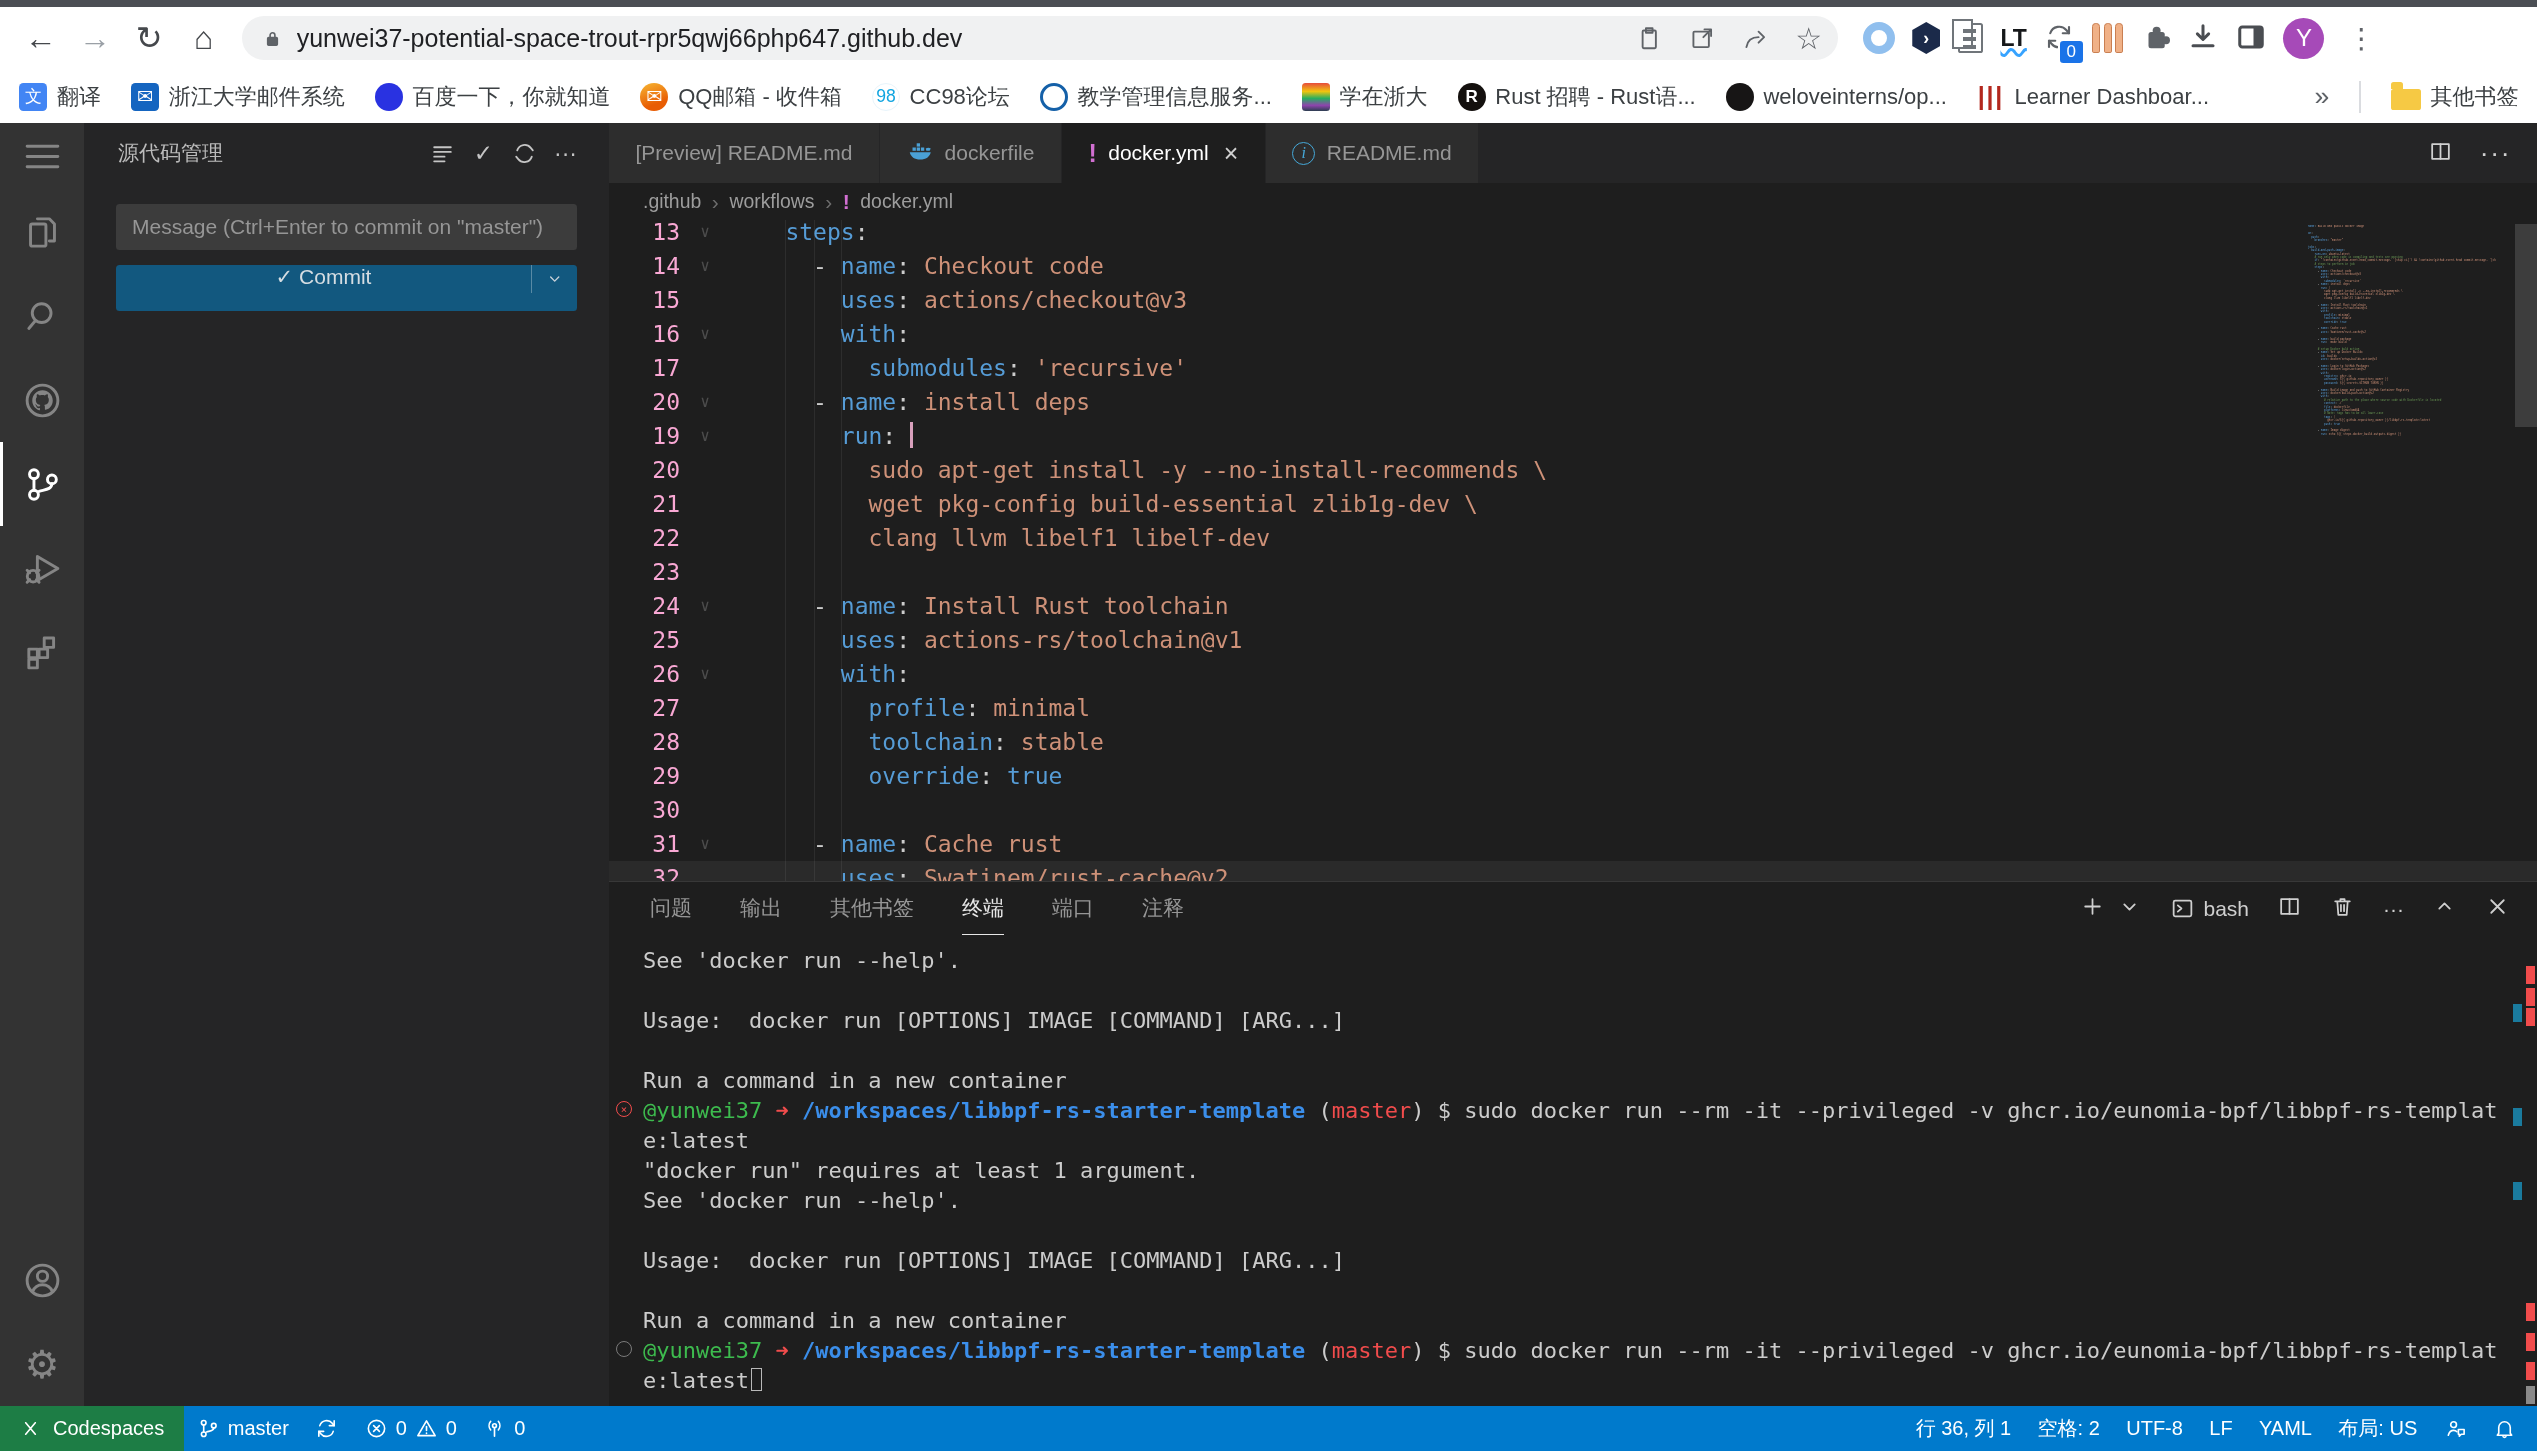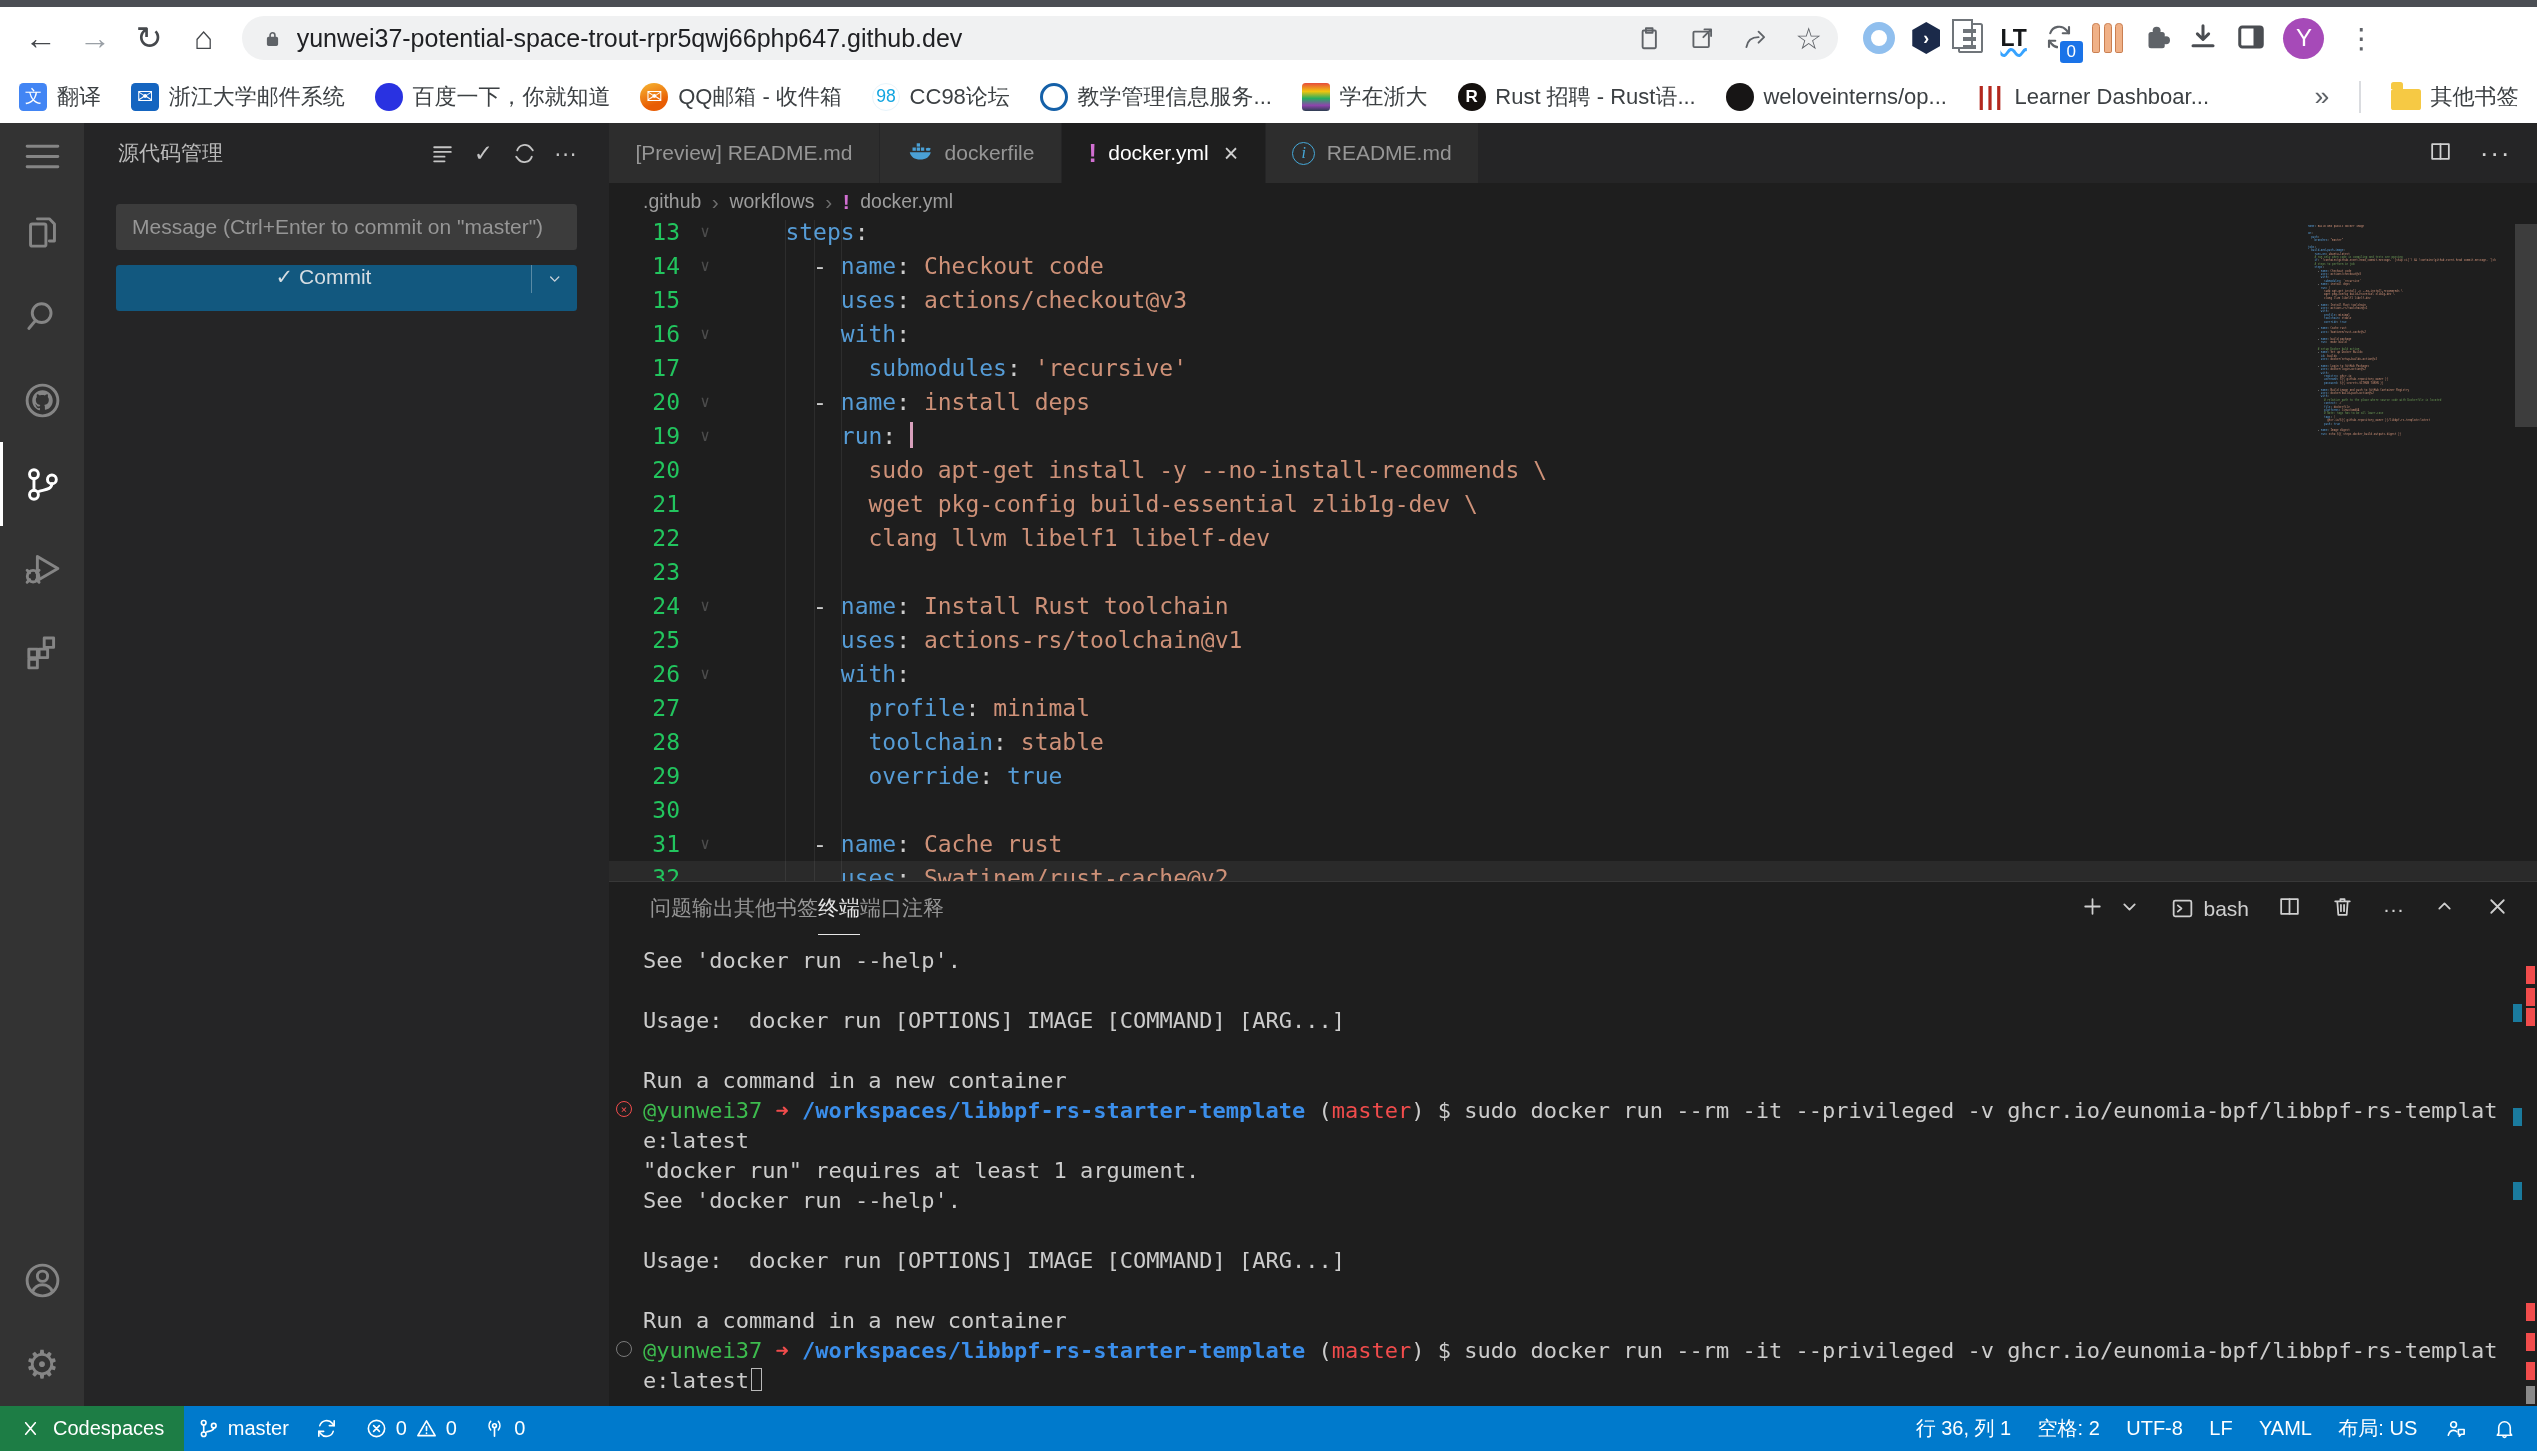--- a/index.html
+++ b/index.html
@@ -79,21 +79,21 @@
   .tab-actions svg{width:25px;height:25px}
   .tab-actions .dots{font-size:26.5px;letter-spacing:1.8px}
   .crumbs{height:37px;display:flex;align-items:center;padding-left:34px;font-size:19.4px;color:#9d9d9d;background:#1e1e1e;gap:10.6px;white-space:nowrap}
   .crumbs .sep{color:#6e6e6e;font-size:21px}
   .crumbs .bang{color:#d16fd1;font-weight:bold;font-size:21px}
 
   .editor{flex:1;position:relative;overflow:hidden;background:#1e1e1e}
   .code{position:absolute;top:-5.3px;left:0;right:0;font:23px/34px "DejaVu Sans Mono",monospace}
   .cl{display:flex;height:34px;white-space:pre;position:relative}
   .cl.hl{background:rgba(255,255,255,.055)}
-  .ln{width:71px;text-align:right;color:#22c55e;flex:0 0 auto}
+  .ln{width:71px;text-align:right;color:#f9a8d4;flex:0 0 auto}
   .fold{width:50px;text-align:center;color:#4c4c4c;font-size:16px;flex:0 0 auto}
   .ct{flex:1}
   .cursor{display:inline-block;width:2.6px;height:26.5px;background:#d8a0bc;vertical-align:-4.4px}
   .guide{position:absolute;top:0;bottom:0;width:0.9px;background:rgba(255,255,255,.07)}
   .minimap{position:absolute;top:5.3px;right:25px;width:205px;height:617px;overflow:hidden}
   .mm{font:8px/10.2px "DejaVu Sans Mono",monospace;transform:scale(.3333);transform-origin:0 0;width:614px;white-space:pre;color:#858585}
   .vsb{position:absolute;right:0;top:4.4px;width:23px;height:203px;background:rgba(121,121,121,.35)}
 
   .panel{height:525px;border-top:0.9px solid #383838;display:flex;flex-direction:column;background:#1e1e1e;position:relative}
   .ptabs{height:53px;display:flex;align-items:center;padding-left:41px;gap:48px;font-size:21px;color:#969696}
@@ -400,21 +400,21 @@
             <div class="cl hl"><div class="ln">32</div><div class="fold"></div><div class="ct"><span style="color: rgb(204, 204, 204);">        </span><span style="color: rgb(86, 156, 214);">uses</span><span style="color: rgb(204, 204, 204);">:</span><span style="color: rgb(206, 145, 120);"> Swatinem/rust-cache@v2</span></div></div>
           </div>
         <div class="minimap">
             <div class="mm"><div><span style="color: rgb(86, 156, 214);">name</span><span style="color: rgb(204, 204, 204);">:</span><span style="color: rgb(206, 145, 120);"> Build and public docker image</span></div><div>&nbsp;</div><div><span style="color: rgb(86, 156, 214);">on</span><span style="color: rgb(204, 204, 204);">:</span></div><div><span style="color: rgb(204, 204, 204);">  </span><span style="color: rgb(86, 156, 214);">push</span><span style="color: rgb(204, 204, 204);">:</span></div><div><span style="color: rgb(204, 204, 204);">    </span><span style="color: rgb(86, 156, 214);">branches</span><span style="color: rgb(204, 204, 204);">:</span><span style="color: rgb(206, 145, 120);"> "master"</span></div><div>&nbsp;</div><div><span style="color: rgb(86, 156, 214);">jobs</span><span style="color: rgb(204, 204, 204);">:</span></div><div><span style="color: rgb(204, 204, 204);">  </span><span style="color: rgb(86, 156, 214);">build-and-push-image</span><span style="color: rgb(204, 204, 204);">:</span></div><div><span style="color: rgb(204, 204, 204);">    </span><span style="color: rgb(86, 156, 214);">runs-on</span><span style="color: rgb(204, 204, 204);">:</span><span style="color: rgb(206, 145, 120);"> ubuntu-latest</span></div><div><span style="color: rgb(106, 153, 85);">    # run only when code is compiling and tests are passing</span></div><div><span style="color: rgb(204, 204, 204);">    </span><span style="color: rgb(86, 156, 214);">if</span><span style="color: rgb(204, 204, 204);">:</span><span style="color: rgb(206, 145, 120);"> "!contains(github.event.head_commit.message, '[skip ci]') &amp;&amp; !contains(github.event.head_commit.message, '[sk</span></div><div><span style="color: rgb(106, 153, 85);">    # steps to perform in job</span></div><div><span style="color: rgb(204, 204, 204);">    </span><span style="color: rgb(86, 156, 214);">steps</span><span style="color: rgb(204, 204, 204);">:</span></div><div><span style="color: rgb(204, 204, 204);">      </span><span style="color: rgb(204, 204, 204);">- </span><span style="color: rgb(86, 156, 214);">name</span><span style="color: rgb(204, 204, 204);">:</span><span style="color: rgb(206, 145, 120);"> Checkout code</span></div><div><span style="color: rgb(204, 204, 204);">        </span><span style="color: rgb(86, 156, 214);">uses</span><span style="color: rgb(204, 204, 204);">:</span><span style="color: rgb(206, 145, 120);"> actions/checkout@v3</span></div><div><span style="color: rgb(204, 204, 204);">        </span><span style="color: rgb(86, 156, 214);">with</span><span style="color: rgb(204, 204, 204);">:</span></div><div><span style="color: rgb(204, 204, 204);">          </span><span style="color: rgb(86, 156, 214);">submodules</span><span style="color: rgb(204, 204, 204);">:</span><span style="color: rgb(206, 145, 120);"> 'recursive'</span></div><div><span style="color: rgb(204, 204, 204);">      </span><span style="color: rgb(204, 204, 204);">- </span><span style="color: rgb(86, 156, 214);">name</span><span style="color: rgb(204, 204, 204);">:</span><span style="color: rgb(206, 145, 120);"> install deps</span></div><div><span style="color: rgb(204, 204, 204);">        </span><span style="color: rgb(86, 156, 214);">run</span><span style="color: rgb(204, 204, 204);">:</span><span style="color: rgb(206, 145, 120);"> |</span></div><div><span style="color: rgb(206, 145, 120);">          sudo apt-get install -y --no-install-recommends \</span></div><div><span style="color: rgb(206, 145, 120);">          wget pkg-config build-essential zlib1g-dev \</span></div><div><span style="color: rgb(206, 145, 120);">          clang llvm libelf1 libelf-dev</span></div><div>&nbsp;</div><div><span style="color: rgb(204, 204, 204);">      </span><span style="color: rgb(204, 204, 204);">- </span><span style="color: rgb(86, 156, 214);">name</span><span style="color: rgb(204, 204, 204);">:</span><span style="color: rgb(206, 145, 120);"> Install Rust toolchain</span></div><div><span style="color: rgb(204, 204, 204);">        </span><span style="color: rgb(86, 156, 214);">uses</span><span style="color: rgb(204, 204, 204);">:</span><span style="color: rgb(206, 145, 120);"> actions-rs/toolchain@v1</span></div><div><span style="color: rgb(204, 204, 204);">        </span><span style="color: rgb(86, 156, 214);">with</span><span style="color: rgb(204, 204, 204);">:</span></div><div><span style="color: rgb(204, 204, 204);">          </span><span style="color: rgb(86, 156, 214);">profile</span><span style="color: rgb(204, 204, 204);">:</span><span style="color: rgb(206, 145, 120);"> minimal</span></div><div><span style="color: rgb(204, 204, 204);">          </span><span style="color: rgb(86, 156, 214);">toolchain</span><span style="color: rgb(204, 204, 204);">:</span><span style="color: rgb(206, 145, 120);"> stable</span></div><div><span style="color: rgb(204, 204, 204);">          </span><span style="color: rgb(86, 156, 214);">override</span><span style="color: rgb(204, 204, 204);">:</span><span style="color: rgb(86, 156, 214);"> true</span></div><div>&nbsp;</div><div><span style="color: rgb(204, 204, 204);">      </span><span style="color: rgb(204, 204, 204);">- </span><span style="color: rgb(86, 156, 214);">name</span><span style="color: rgb(204, 204, 204);">:</span><span style="color: rgb(206, 145, 120);"> Cache rust</span></div><div><span style="color: rgb(204, 204, 204);">        </span><span style="color: rgb(86, 156, 214);">uses</span><span style="color: rgb(204, 204, 204);">:</span><span style="color: rgb(206, 145, 120);"> Swatinem/rust-cache@v2</span></div><div>&nbsp;</div><div><span style="color: rgb(204, 204, 204);">      </span><span style="color: rgb(204, 204, 204);">- </span><span style="color: rgb(86, 156, 214);">name</span><span style="color: rgb(204, 204, 204);">:</span><span style="color: rgb(206, 145, 120);"> build package</span></div><div><span style="color: rgb(204, 204, 204);">        </span><span style="color: rgb(86, 156, 214);">run</span><span style="color: rgb(204, 204, 204);">:</span><span style="color: rgb(206, 145, 120);">  make build</span></div><div>&nbsp;</div><div><span style="color: rgb(106, 153, 85);">      # setup Docker buld action</span></div><div><span style="color: rgb(204, 204, 204);">      </span><span style="color: rgb(204, 204, 204);">- </span><span style="color: rgb(86, 156, 214);">name</span><span style="color: rgb(204, 204, 204);">:</span><span style="color: rgb(206, 145, 120);"> Set up Docker Buildx</span></div><div><span style="color: rgb(204, 204, 204);">        </span><span style="color: rgb(86, 156, 214);">id</span><span style="color: rgb(204, 204, 204);">:</span><span style="color: rgb(206, 145, 120);"> buildx</span></div><div><span style="color: rgb(204, 204, 204);">        </span><span style="color: rgb(86, 156, 214);">uses</span><span style="color: rgb(204, 204, 204);">:</span><span style="color: rgb(206, 145, 120);"> docker/setup-buildx-action@v2</span></div><div>&nbsp;</div><div><span style="color: rgb(204, 204, 204);">      </span><span style="color: rgb(204, 204, 204);">- </span><span style="color: rgb(86, 156, 214);">name</span><span style="color: rgb(204, 204, 204);">:</span><span style="color: rgb(206, 145, 120);"> Login to GitHub Packages</span></div><div><span style="color: rgb(204, 204, 204);">        </span><span style="color: rgb(86, 156, 214);">uses</span><span style="color: rgb(204, 204, 204);">:</span><span style="color: rgb(206, 145, 120);"> docker/login-action@v2</span></div><div><span style="color: rgb(204, 204, 204);">        </span><span style="color: rgb(86, 156, 214);">with</span><span style="color: rgb(204, 204, 204);">:</span></div><div><span style="color: rgb(204, 204, 204);">          </span><span style="color: rgb(86, 156, 214);">registry</span><span style="color: rgb(204, 204, 204);">:</span><span style="color: rgb(206, 145, 120);"> ghcr.io</span></div><div><span style="color: rgb(204, 204, 204);">          </span><span style="color: rgb(86, 156, 214);">username</span><span style="color: rgb(204, 204, 204);">:</span><span style="color: rgb(206, 145, 120);"> ${{ github.repository_owner }}</span></div><div><span style="color: rgb(204, 204, 204);">          </span><span style="color: rgb(86, 156, 214);">password</span><span style="color: rgb(204, 204, 204);">:</span><span style="color: rgb(206, 145, 120);"> ${{ secrets.GITHUB_TOKEN }}</span></div><div>&nbsp;</div><div><span style="color: rgb(204, 204, 204);">      </span><span style="color: rgb(204, 204, 204);">- </span><span style="color: rgb(86, 156, 214);">name</span><span style="color: rgb(204, 204, 204);">:</span><span style="color: rgb(206, 145, 120);"> Build image and push to GitHub Container Registry</span></div><div><span style="color: rgb(204, 204, 204);">        </span><span style="color: rgb(86, 156, 214);">uses</span><span style="color: rgb(204, 204, 204);">:</span><span style="color: rgb(206, 145, 120);"> docker/build-push-action@v2</span></div><div><span style="color: rgb(204, 204, 204);">        </span><span style="color: rgb(86, 156, 214);">with</span><span style="color: rgb(204, 204, 204);">:</span></div><div><span style="color: rgb(106, 153, 85);">          # relative path to the place where source code with Dockerfile is located</span></div><div><span style="color: rgb(204, 204, 204);">          </span><span style="color: rgb(86, 156, 214);">context</span><span style="color: rgb(204, 204, 204);">:</span><span style="color: rgb(206, 145, 120);"> ./</span></div><div><span style="color: rgb(204, 204, 204);">          </span><span style="color: rgb(86, 156, 214);">file</span><span style="color: rgb(204, 204, 204);">:</span><span style="color: rgb(206, 145, 120);"> dockerfile</span></div><div><span style="color: rgb(204, 204, 204);">          </span><span style="color: rgb(86, 156, 214);">platforms</span><span style="color: rgb(204, 204, 204);">:</span><span style="color: rgb(206, 145, 120);"> linux/amd64</span></div><div><span style="color: rgb(106, 153, 85);">          # Note: tags has to be all lower-case</span></div><div><span style="color: rgb(204, 204, 204);">          </span><span style="color: rgb(86, 156, 214);">tags</span><span style="color: rgb(204, 204, 204);">:</span><span style="color: rgb(206, 145, 120);"> |</span></div><div><span style="color: rgb(206, 145, 120);">            ghcr.io/${{ github.repository_owner }}/libbpf-rs-template:latest</span></div><div><span style="color: rgb(204, 204, 204);">          </span><span style="color: rgb(86, 156, 214);">push</span><span style="color: rgb(204, 204, 204);">:</span><span style="color: rgb(86, 156, 214);"> true</span></div><div>&nbsp;</div><div><span style="color: rgb(204, 204, 204);">      </span><span style="color: rgb(204, 204, 204);">- </span><span style="color: rgb(86, 156, 214);">name</span><span style="color: rgb(204, 204, 204);">:</span><span style="color: rgb(206, 145, 120);"> Image digest</span></div><div><span style="color: rgb(204, 204, 204);">        </span><span style="color: rgb(86, 156, 214);">run</span><span style="color: rgb(204, 204, 204);">:</span><span style="color: rgb(206, 145, 120);"> echo ${{ steps.docker_build.outputs.digest }}</span></div></div>
           </div>
         <div class="vsb"></div>
       </div>
 
       <div class="panel">
         <div class="ptabs">
-          <div style="display:flex;">
+          <div style="display:flex;gap:48px">
               <div class="ptab">问题</div>
               <div class="ptab">输出</div>
               <div class="ptab">其他书签</div>
               <div class="ptab active">终端</div>
               <div class="ptab">端口</div>
               <div class="ptab">注释</div>
             </div>
           <div class="pactions">
             <span><svg class="ic" viewBox="0 0 24 24">
                   <path d="M12 5v14M5 12h14"></path>

